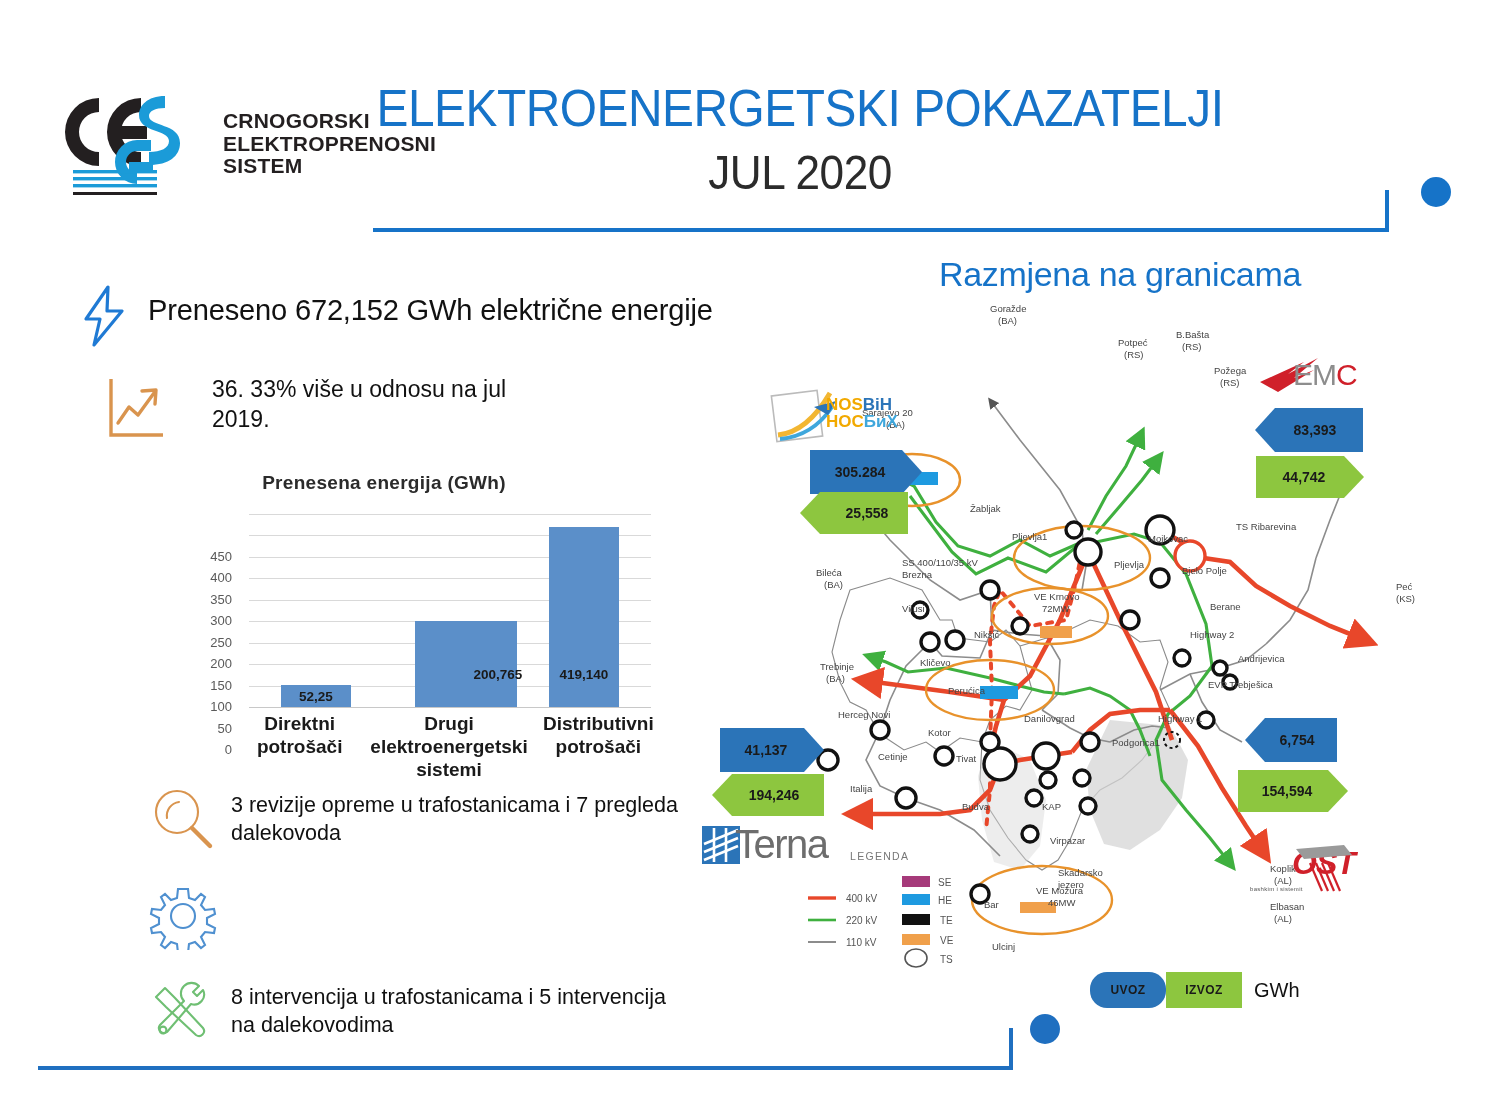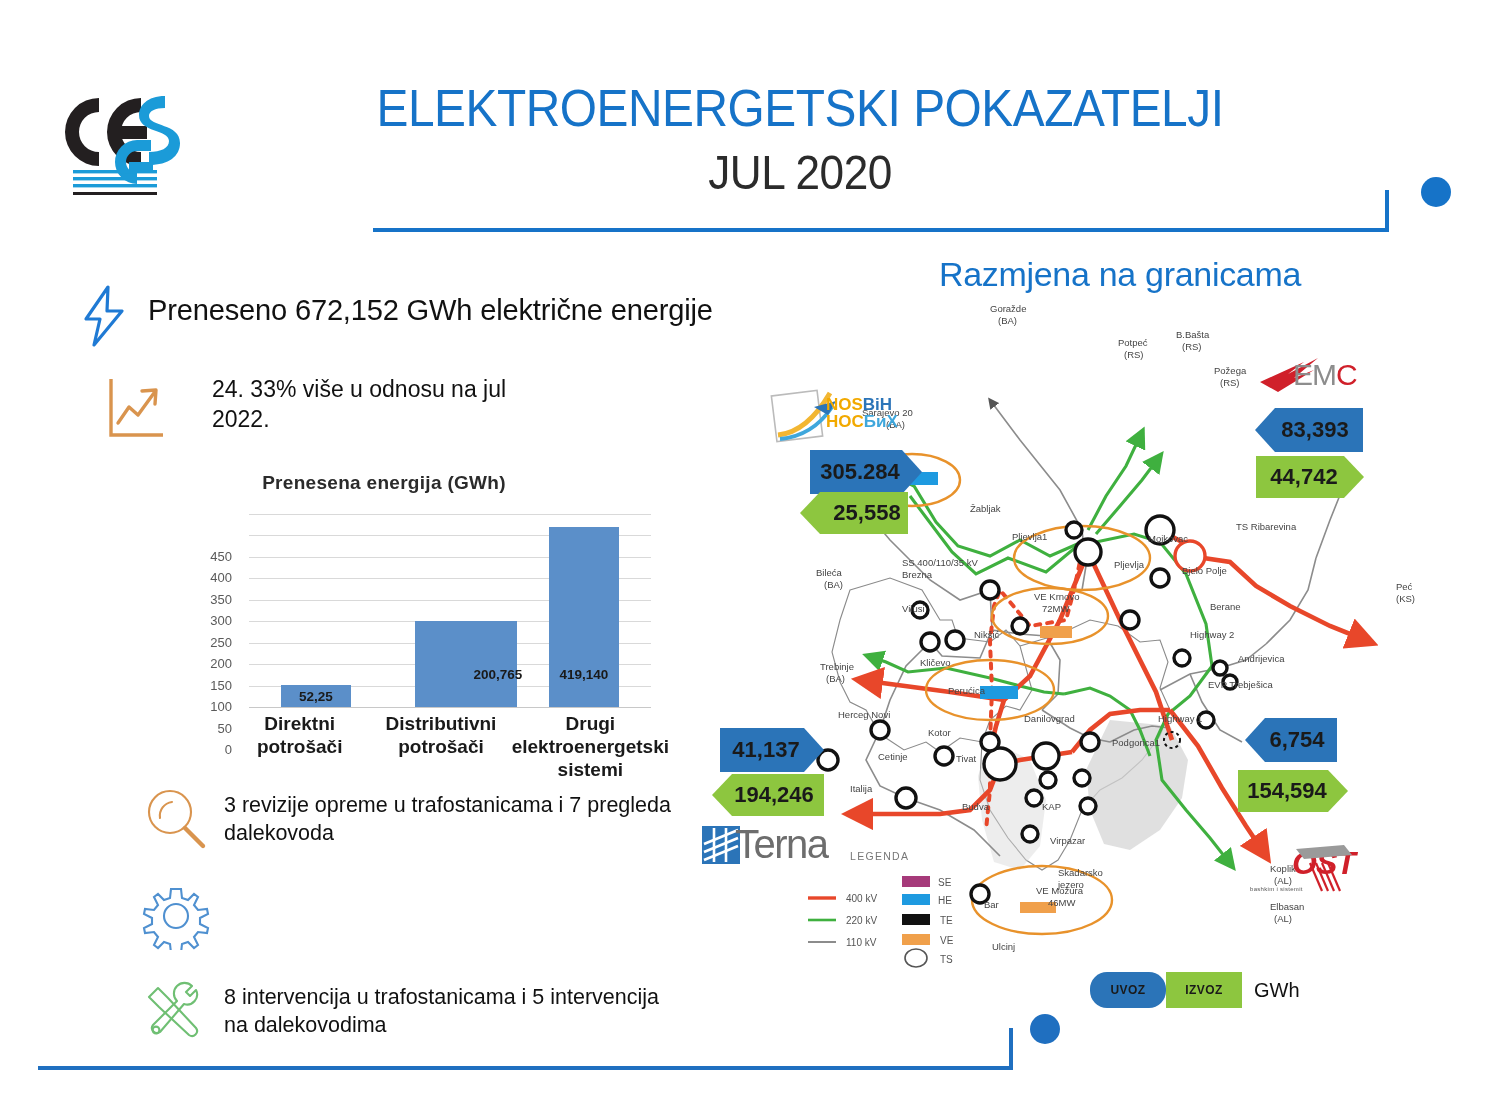--- a/index.html
+++ b/index.html
@@ -47,32 +47,32 @@
   .gridline{position:absolute;left:0;width:100%;height:1px;background:#d9d9d9;}
   .yax{position:absolute;left:0;top:42px;width:132px;height:193px;}
   .ytick{position:absolute;right:8px;font-size:13px;color:#5a5a5a;transform:translateY(-50%);}
   .axis-line{position:absolute;left:141px;top:235px;width:402px;height:1px;background:#c8c8c8;}
   .bar{position:absolute;bottom:0;background:#5b8fc9;}
   .bar-lbl{position:absolute;width:100%;text-align:center;font-size:13.5px;font-weight:700;color:#1a1a1a;}
   .xlabels{position:absolute;left:121px;top:241px;width:440px;display:flex;}
   .xlabel{flex:1;text-align:center;font-size:19px;font-weight:700;color:#1a1a1a;line-height:1.2;}
 
   
-  .bullets{position:absolute;left:140px;top:786px;width:560px;}
+  .bullets{position:absolute;left:147px;top:786px;width:560px;}
   .bullet{position:relative;display:flex;align-items:flex-start;margin-bottom:24px;min-height:72px;}
   .b-icon{width:72px;height:68px;flex:0 0 72px;}
   .b-text{font-size:21.5px;line-height:1.3;color:#111;padding-top:6px;margin-left:12px;width:450px;}
 
   
   .map-title{position:absolute;left:900px;top:255px;width:440px;text-align:center;
     font-size:34px;color:#1673c8;letter-spacing:-.3px;}
   .map-area{position:absolute;left:690px;top:290px;width:800px;height:760px;}
   .map-svg{position:absolute;left:0;top:0;width:800px;height:760px;}
 
-  .arrow-lbl{position:absolute;font-size:22px;font-weight:700;color:#1a1a1a;
+  .arrow-lbl{position:absolute;font-size:14px;font-weight:700;color:#1a1a1a;
      display:flex;align-items:center;justify-content:center;}
   .ar{position:absolute;}
 
   .ue-box{position:absolute;display:flex;align-items:center;}
   .ue-chip{width:76px;height:36px;display:flex;align-items:center;justify-content:center;
            font-size:12px;font-weight:700;color:#1a1a1a;letter-spacing:.4px;}
   .ue-unit{font-size:20px;color:#111;margin-left:12px;}
 
   
   .nos-logo{position:absolute;left:768px;top:385px;width:130px;height:62px;}
@@ -98,20 +98,25 @@
       <path d="M110 14 c-18 0 -26 10 -26 19 c0 18 30 14 30 26 c0 7 -8 11 -20 11 l0 13 c20 0 31 -9 31 -22 c0 -20 -31 -16 -31 -27 c0 -5 6 -8 16 -8 Z" fill="#1b9bd8"></path>
       <path d="M82 58 a22 22 0 1 0 0 44 l0 -11 a11 11 0 1 1 0 -22 l14 0 0 -11 Z" fill="#1b9bd8"></path>
       <rect x="74" y="80" width="24" height="10" fill="#1b9bd8"></rect>
       <g fill="#1b9bd8">
         <rect x="18" y="88" width="84" height="3.4"></rect>
         <rect x="18" y="95" width="84" height="3.4"></rect>
         <rect x="18" y="102" width="84" height="3.4"></rect>
       </g>
       <rect x="18" y="110" width="84" height="3" fill="#231f20"></rect>
     </svg>
+    <div class="logo-text">
+      <div>CRNOGORSKI</div>
+      <div>ELEKTROPRENOSNI</div>
+      <div>SISTEM</div>
+    </div>
   </div>
 
   <div class="title-main">ELEKTROENERGETSKI POKAZATELJI</div>
   <div class="title-sub">JUL 2020</div>
 
   <div class="hdr-rule"></div>
   <div class="hdr-riser"></div>
   <div class="hdr-dot"></div>
 
   <div class="ftr-rule"></div>
@@ -121,21 +126,21 @@
   <svg class="bolt" viewBox="0 0 52 62">
     <path d="M30 2 L8 34 L22 34 L16 60 L44 26 L29 26 Z" fill="none" stroke="#1f7ad4" stroke-width="3.2" stroke-linejoin="round"></path>
   </svg>
   <div class="headline">Preneseno 672,152 GWh električne energije</div>
 
   <svg class="trend-icon" viewBox="0 0 62 66">
     <path d="M6 4 L6 60 L58 60" fill="none" stroke="#d9944e" stroke-width="3.4"></path>
     <path d="M13 48 L24 32 L33 40 L49 18" fill="none" stroke="#d9944e" stroke-width="3.4" stroke-linejoin="round" stroke-linecap="round"></path>
     <path d="M37 16 L51 15 L50 29" fill="none" stroke="#d9944e" stroke-width="3.4" stroke-linejoin="round" stroke-linecap="round"></path>
   </svg>
-  <div class="trend-text">24. 33% više u odnosu na jul 2022.</div>
+  <div class="trend-text">36. 33% više u odnosu na jul 2019.</div>
 
   <div class="chart">
     <div class="chart-title">Prenesena  energija (GWh)</div>
     <div class="yax" id="yaxis">
         <div class="ytick" style="top: 235px;">0</div>
         <div class="ytick" style="top: 213.556px;">50</div>
         <div class="ytick" style="top: 192.111px;">100</div>
         <div class="ytick" style="top: 170.667px;">150</div>
         <div class="ytick" style="top: 149.222px;">200</div>
         <div class="ytick" style="top: 127.778px;">250</div>
@@ -160,22 +165,22 @@
         <div class="bar" style="left: 166.16px; width: 69.68px; height: 86.1059px; background: rgb(91, 143, 201); padding-left: 32px;">
           <div class="bar-lbl" style="top: 46.1059px;">200,765</div>
         </div>
         <div class="bar" style="left: 300.16px; width: 69.68px; height: 179.764px; background: rgb(91, 143, 201);">
           <div class="bar-lbl" style="top: 139.764px;">419,140</div>
         </div>
       </div>
     <div class="axis-line"></div>
     <div class="xlabels" id="xlabels">
         <div class="xlabel">Direktni potrošači</div>
+        <div class="xlabel">Drugi elektroenergetski sistemi</div>
         <div class="xlabel">Distributivni potrošači</div>
-        <div class="xlabel">Drugi elektroenergetski sistemi</div>
       </div>
   </div>
 
   <div class="bullets">
 
     <div class="bullet">
       <svg class="b-icon" viewBox="0 0 72 68">
         <circle cx="30" cy="26" r="21" fill="none" stroke="#d9944e" stroke-width="2.1"></circle>
         <path d="M20 32 a14 14 0 0 1 12 -16" fill="none" stroke="#d9944e" stroke-width="2.1" stroke-linecap="round"></path>
         <path d="M45 42 L63 60" stroke="#d9944e" stroke-width="4.4" stroke-linecap="round" fill="none"></path>

